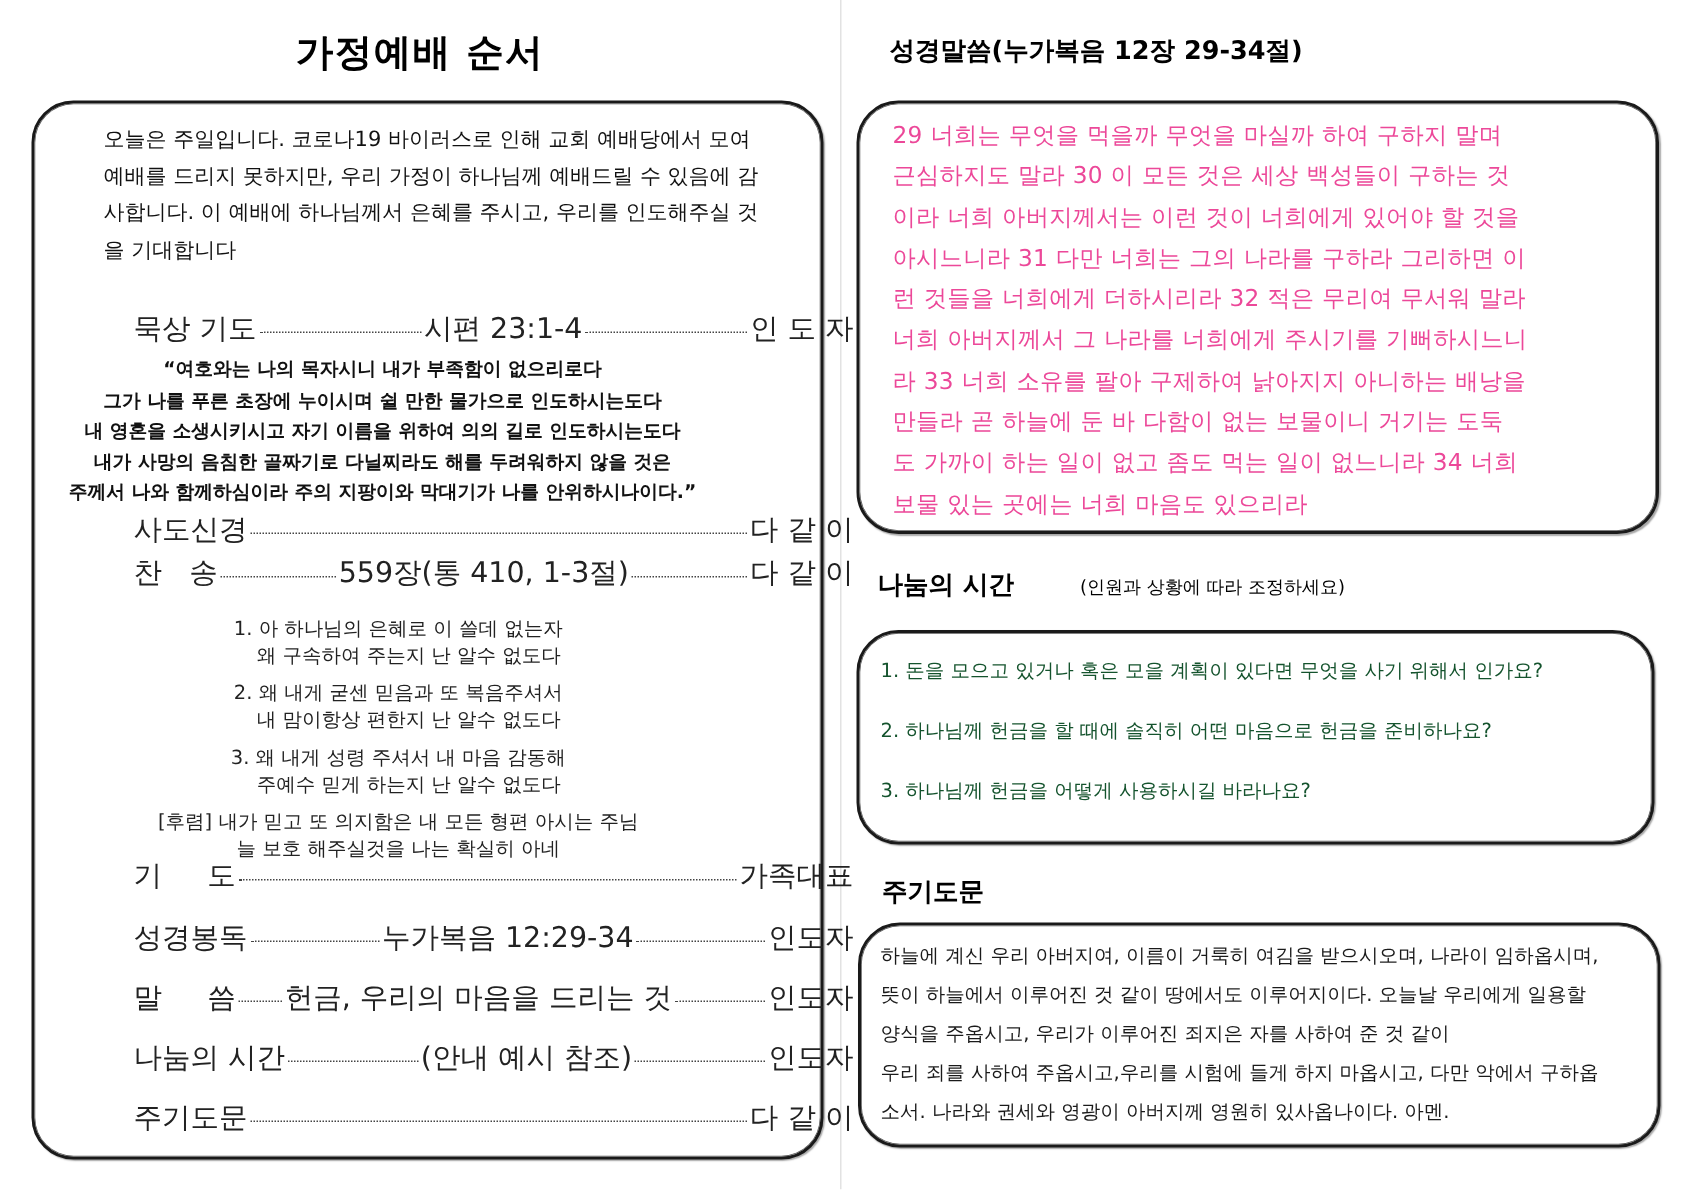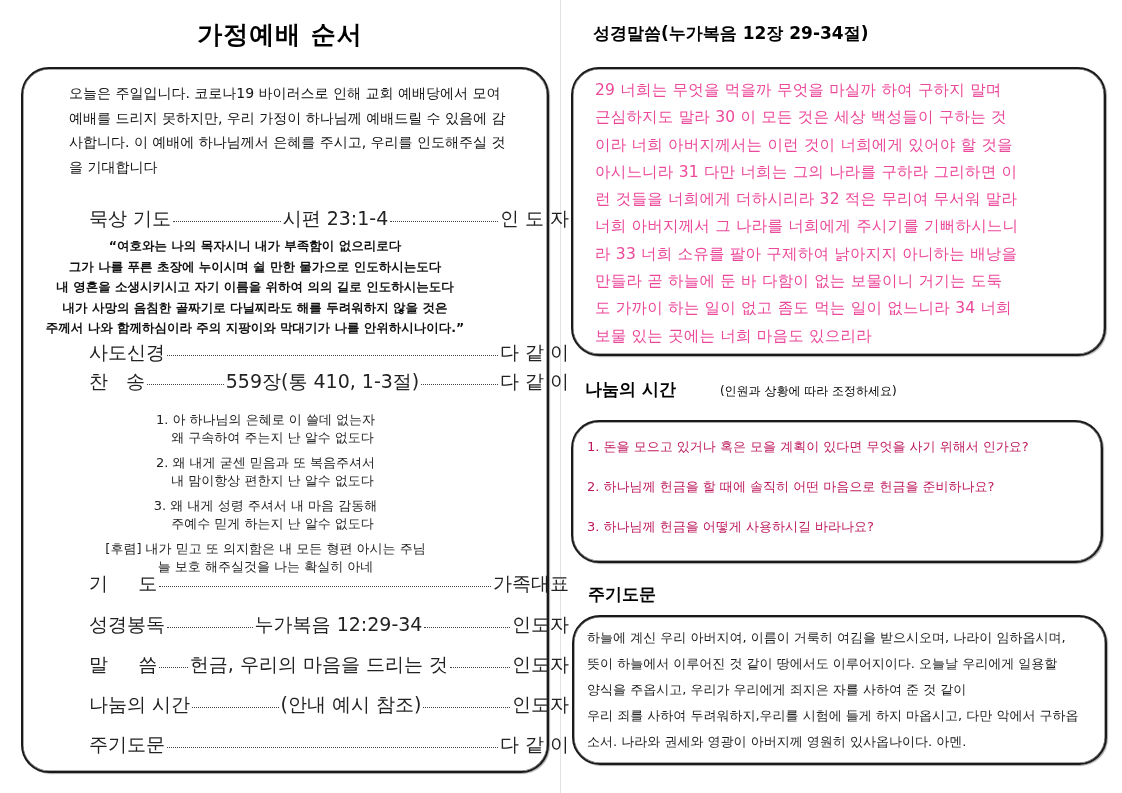--- a/index.html
+++ b/index.html
@@ -40,21 +40,21 @@
 
   
   .scripture-title { left: 593px; top: 22px; font-size: 17px; }
   .scripture-box { left: 571px; top: 67px; width: 535px; height: 289px; }
   .scripture-text { position: absolute; left: 22px; top: 8px; width: 488px; font-size: 15.5px; line-height: 27.3px; color: #ec4899; }
   .scripture-text span { display: block; white-space: nowrap; letter-spacing: 0.2px; }
 
   .share-title { left: 585px; top: 378px; font-size: 17px; }
   .share-title small { font-size: 12px; font-weight: normal; margin-left: 44px; }
   .share-box { left: 571px; top: 420px; width: 532px; height: 143px; }
-  .share-list { position: absolute; left: 14px; top: 16px; width: 500px; font-size: 13px; color: #be185d; list-style: none; }
+  .share-list { position: absolute; left: 14px; top: 16px; width: 500px; font-size: 13px; color: #14532d; list-style: none; }
   .share-list li { height: 40px; white-space: nowrap; }
 
   .lords-title { left: 588px; top: 583px; font-size: 17px; }
   .lords-box { left: 572px; top: 615px; width: 535px; height: 150px; }
   .lords-text { position: absolute; left: 13px; top: 8px; width: 508px; font-size: 13px; line-height: 26px; color: #1a1a1a; }
   .lords-text span { display: block; white-space: nowrap; }
 </style>
 </head>
 <body>
 
@@ -181,17 +181,17 @@
     <li>2. 하나님께 헌금을 할 때에 솔직히 어떤 마음으로 헌금을 준비하나요?</li>
     <li>3. 하나님께 헌금을 어떻게 사용하시길 바라나요?</li>
   </ul>
 </div>
 
 <div class="title lords-title">주기도문</div>
 <div class="box lords-box">
   <div class="lords-text">
     <span>하늘에 계신 우리 아버지여, 이름이 거룩히 여김을 받으시오며, 나라이 임하옵시며,</span>
     <span>뜻이 하늘에서 이루어진 것 같이 땅에서도 이루어지이다. 오늘날 우리에게 일용할</span>
-    <span>양식을 주옵시고, 우리가 우리에게 죄지은 자를 사하여 준 것 같이</span>
-    <span>우리 죄를 사하여 두려워하지,우리를 시험에 들게 하지 마옵시고, 다만 악에서 구하옵</span>
+    <span>양식을 주옵시고, 우리가 이루어진 죄지은 자를 사하여 준 것 같이</span>
+    <span>우리 죄를 사하여 주옵시고,우리를 시험에 들게 하지 마옵시고, 다만 악에서 구하옵</span>
     <span>소서. 나라와 권세와 영광이 아버지께 영원히 있사옵나이다. 아멘.</span>
   </div>
 </div>
 
 </body></html>

